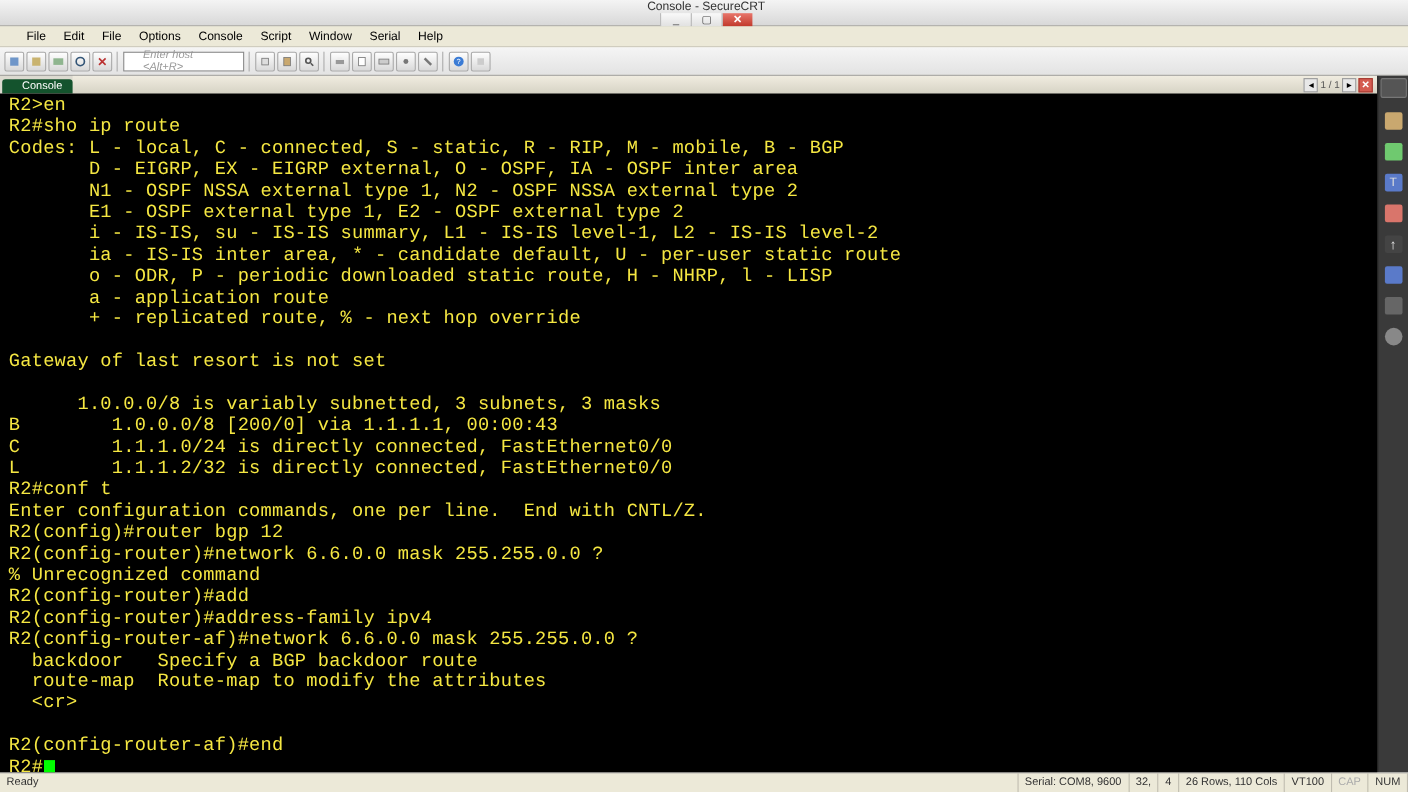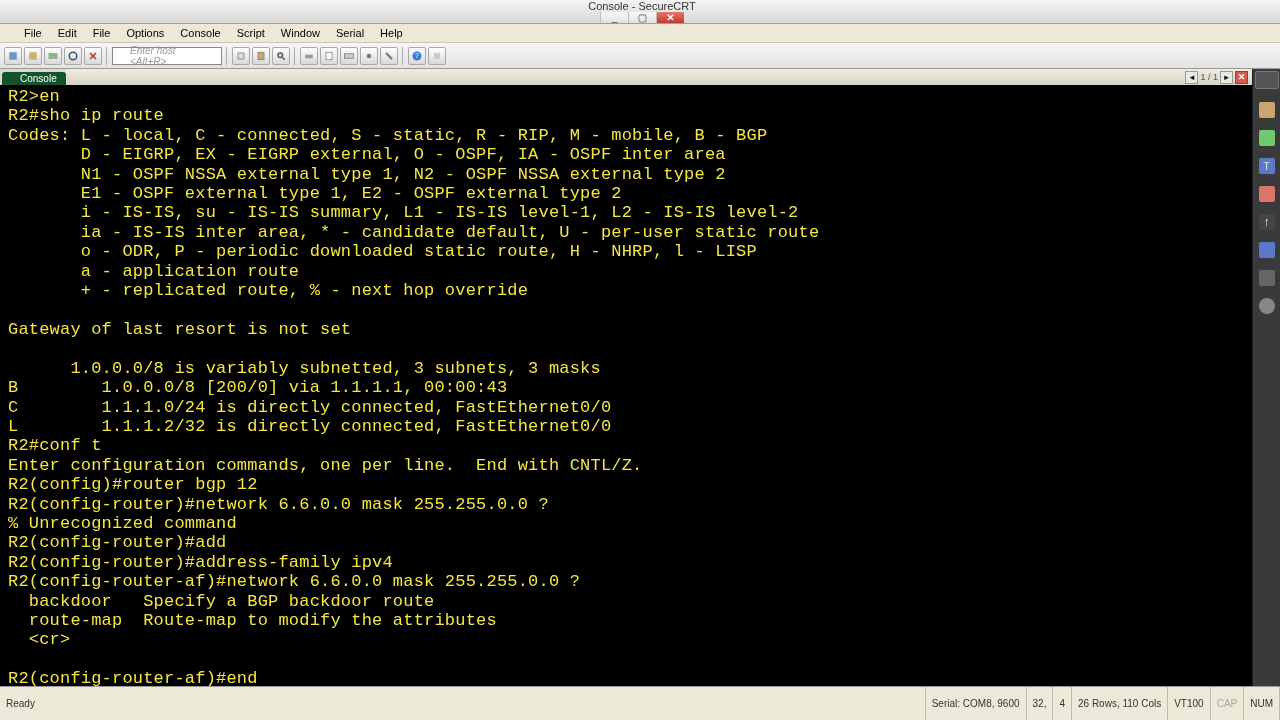--- a/index.html
+++ b/index.html
@@ -39,21 +39,21 @@
 .cursor { display:inline-block; width: 10px; height: 17px; background: #00ff00; vertical-align: text-bottom; margin-left: 1px; animation: blink 1s steps(1) infinite; }
 @keyframes blink { 50% { opacity: 0; } }
 
 
 .sidetools { width: 28px; background: #3a3a3a; display: flex; flex-direction: column; align-items: center; padding-top: 2px; gap: 6px; border-left: 1px solid #222; }
 .sidetool { width: 20px; height: 22px; display:flex; align-items:center; justify-content:center; }
 .sidetool .g { width: 16px; height: 16px; border-radius: 2px; }
 .sidetools .toggle { width: 24px; height: 18px; background: #555; border: 1px solid #777; border-radius: 2px; margin-bottom: 4px; }
 
 
-.statusbar { height: 34px; background: #ece9d8; border-top: 1px solid #999; display: flex; align-items: center; font-size: 10px; color: #333; }
+.statusbar { height: 18px; background: #ece9d8; border-top: 1px solid #999; display: flex; align-items: center; font-size: 10px; color: #333; }
 .statusbar .cell { padding: 0 6px; border-right: 1px solid #c0bdb0; height: 100%; display:flex; align-items:center; }
 .statusbar .flex { flex: 1; }
 </style>
 </head>
 <body>
 
 <div class="titlebar">
   <div class="appicon"></div>
   <div class="title">Console - SecureCRT</div>
   <div class="winbtns">

